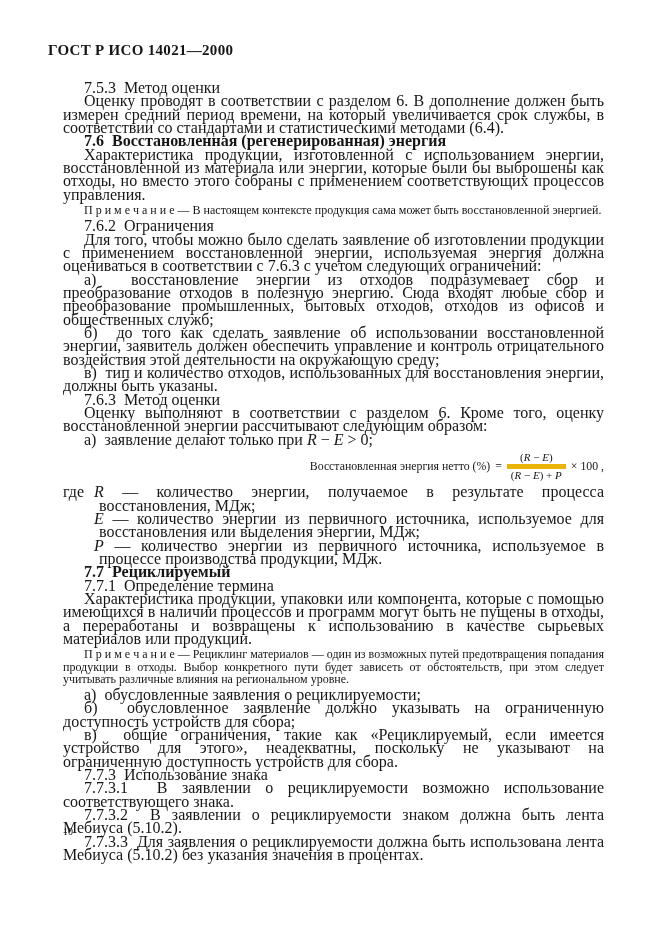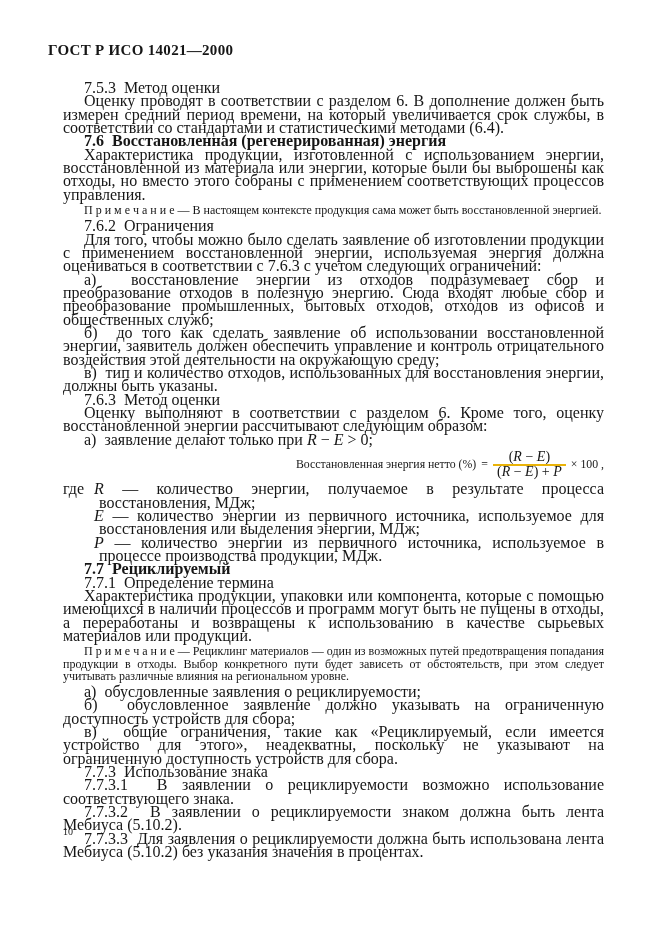--- a/index.html
+++ b/index.html
@@ -17,23 +17,23 @@
   p.heading{text-indent:21px;}
   p.heading-bold{text-indent:21px;font-weight:bold;}
   p.para{text-indent:21px;}
   p.note{font-size:12px;line-height:12.15px;text-indent:21px;margin:3px 0 3px;}
   .note-label{white-space:nowrap;}
   p.formula{
     margin:5px 0 4px;display:flex;justify-content:flex-end;align-items:center;
     gap:5px;font-size:11.8px;text-indent:0;
   }
   .frac{display:inline-flex;flex-direction:column;align-items:center;
-    font-size:14px;line-height:12.6px;}
+    font-size:11px;line-height:12.6px;}
   .frac .num{padding:0 4px;}
-  .frac .den{border-top:2px solid #eab308;padding:0 4px;}
+  .frac .den{border-top:5px solid #eab308;padding:0 4px;}
   p.def{padding-left:36px;text-indent:-36px;}
   p.def .lead{display:inline-block;width:31px;text-indent:0;}
   i{font-style:italic;}
   .page-number{position:absolute;left:63px;top:826px;font-size:10px;}
 </style>
 </head>
 <body>
 
 <header class="std-header">ГОСТ Р ИСО 14021—2000</header>
 

